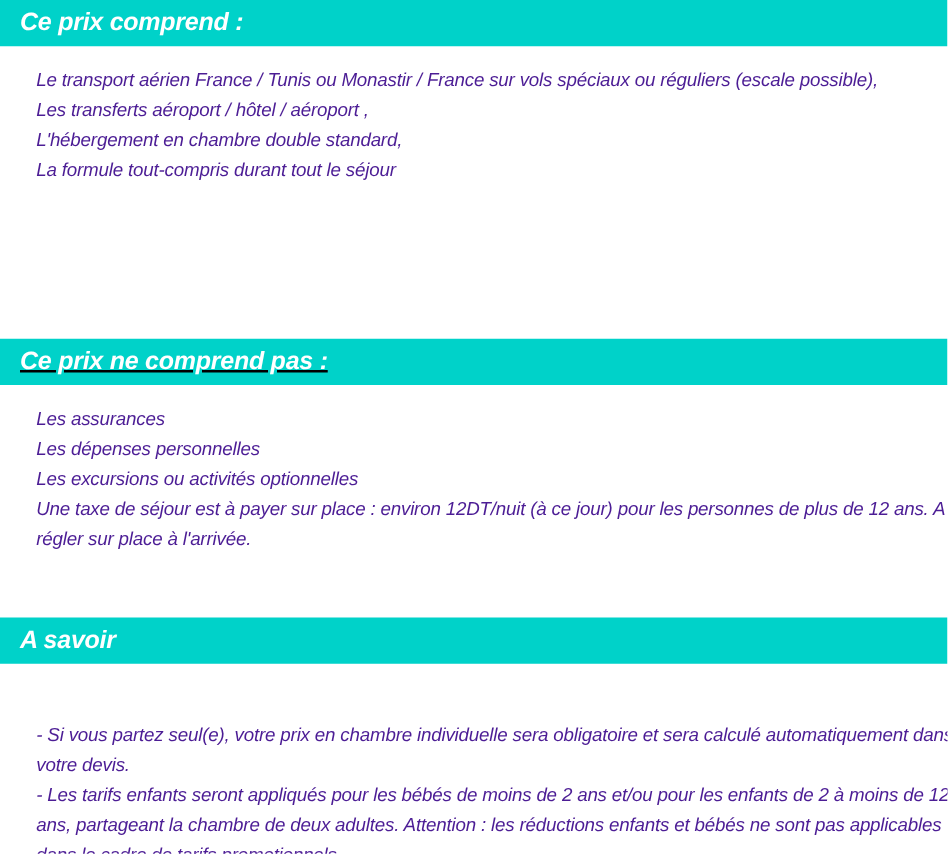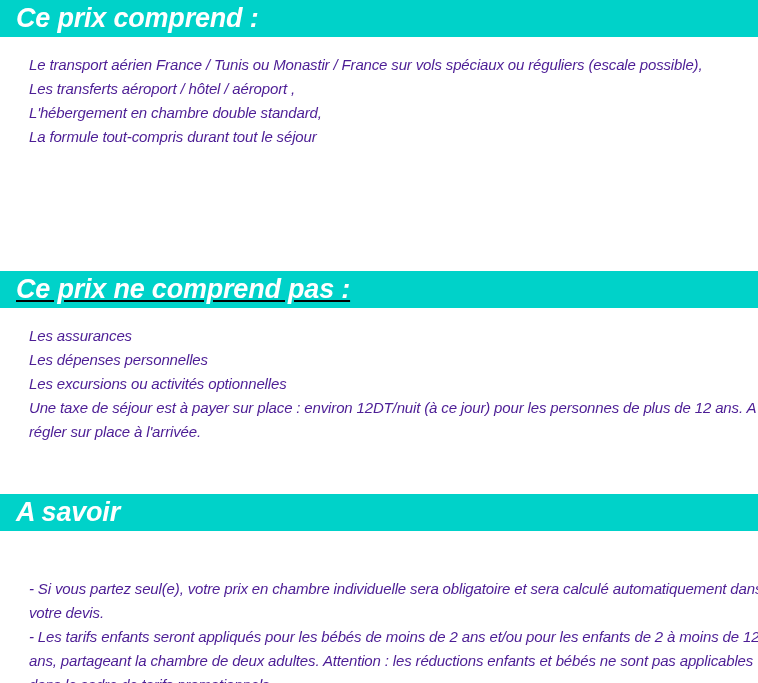--- a/index.html
+++ b/index.html
@@ -8,21 +8,21 @@
       font-family: "Liberation Sans", sans-serif;
       position: relative;
     }
     .section-header {
       position: absolute; left: 0; width: 758px; height: 37px;
       background: #00d2c9;
     }
     .section-header h2 {
       margin: 0; padding: 0 0 0 16px;
       line-height: 37px;
-      font-size: 27px; font-style: italic; font-weight: bold;
+      font-size: 20px; font-style: italic; font-weight: bold;
       color: #ffffff;
       font-family: "Liberation Sans", sans-serif;
       letter-spacing: -0.2px;
     }
     .section-body {
       position: absolute; left: 0; width: 756px;
       font-style: italic; font-size: 15px; color: #4c1d95;
       line-height: 24px;
       letter-spacing: -0.15px;
       padding-left: 29px;

